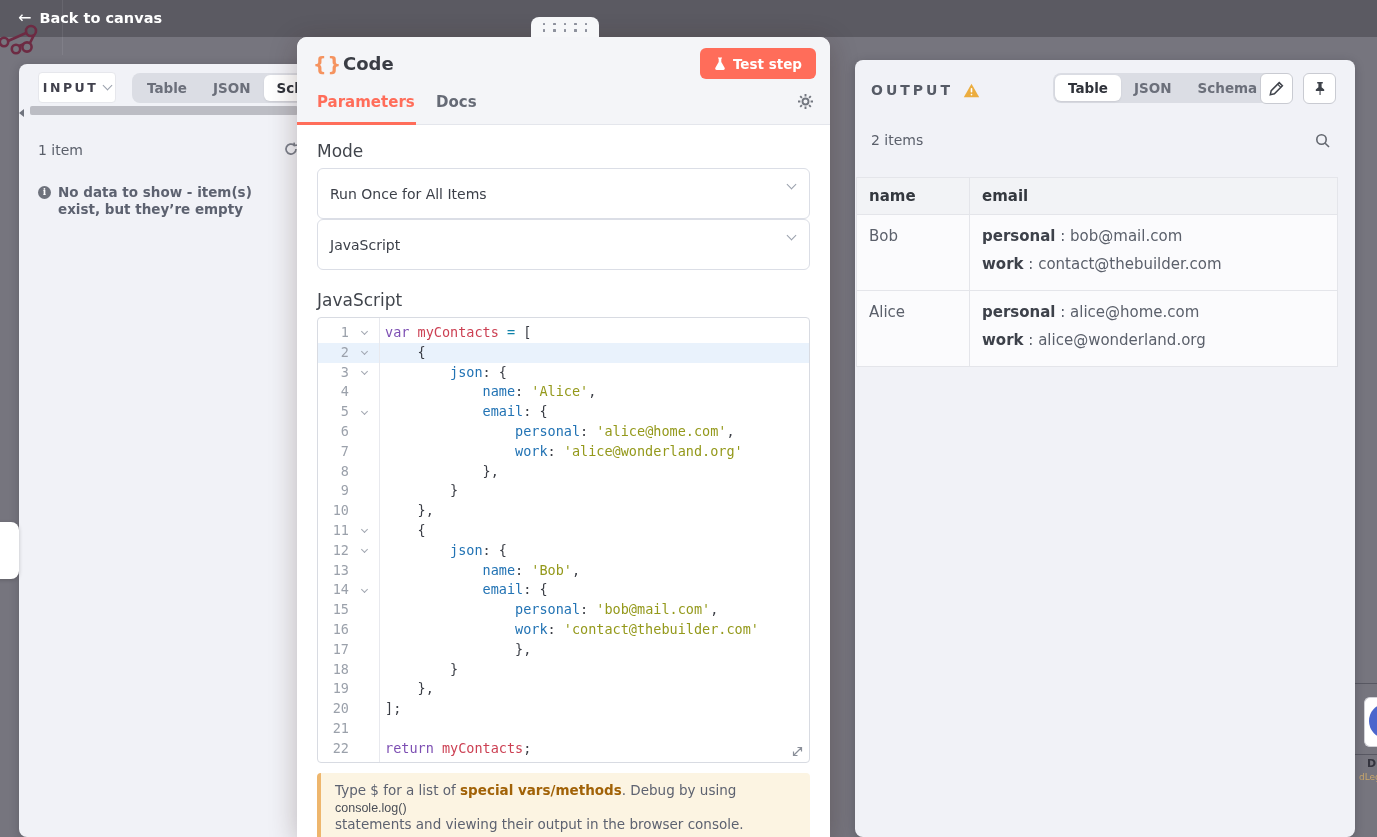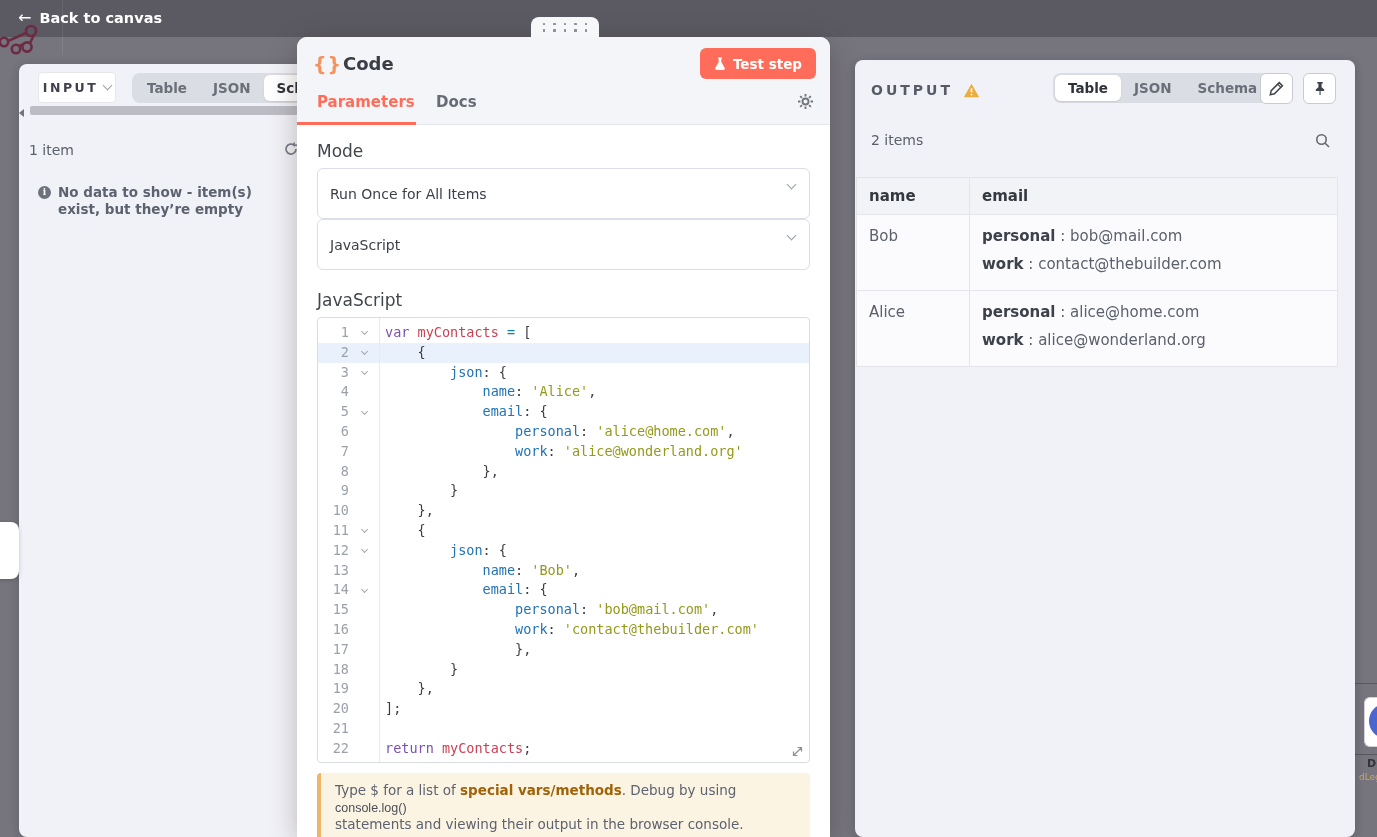--- a/index.html
+++ b/index.html
@@ -25,21 +25,21 @@
   .chev { display:inline-block; width:7px; height:7px; border-right:1.6px solid #9aa0ac; border-bottom:1.6px solid #9aa0ac; transform:rotate(45deg); margin-top:-4px; }
 
   
   .input-panel { left:19px; top:64px; width:560px; height:773px; }
   .input-select { position:absolute; left:19px; top:8px; width:78px; height:31px; background:#fff; border:1px solid #e6e7ec; border-radius:4px; display:flex; align-items:center; justify-content:center; gap:6px; cursor:pointer; }
   .input-select .txt { font-size:12.5px; font-weight:600; letter-spacing:2.5px; color:#41414d; }
   .input-pill { position:absolute; left:113px; top:9px; }
   .hscroll-arrow { position:absolute; left:0px; top:45px; width:0; height:0; border-top:4px solid transparent; border-bottom:4px solid transparent; border-right:5px solid #70747e; cursor:pointer; }
   .hscroll-thumb { position:absolute; left:11px; top:42px; width:268px; height:9px; background:#bcbdc4; border-radius:2px; cursor:pointer; }
   .items-count { font-size:14px; color:#5a5f6a; }
-  .input-count { position:absolute; left:10px; top:78px; }
+  .input-count { position:absolute; left:19px; top:78px; }
   .refresh { position:absolute; left:264px; top:77px; cursor:pointer; }
   .empty-row { position:absolute; left:19px; top:120px; width:250px; display:flex; gap:7px; }
   .info-dot { flex:0 0 13px; width:13px; height:13px; margin-top:2px; border-radius:50%; background:#6e727c; color:#fff; font-size:9px; font-weight:700; text-align:center; line-height:13px; font-family:"DejaVu Serif", serif; }
   .empty-msg { font-size:13.5px; font-weight:600; color:#5d6270; line-height:16.5px; }
 
   .left-frag { position:absolute; left:-8px; top:522px; width:27px; height:57px; background:#fff; border-radius:8px; box-shadow:0 1px 4px rgba(0,0,0,.2); z-index:2; }
 
   
   .output-panel { left:855px; top:60px; width:500px; height:777px; }
   .out-title { position:absolute; left:16px; top:22px; display:flex; align-items:center; gap:10px; }

